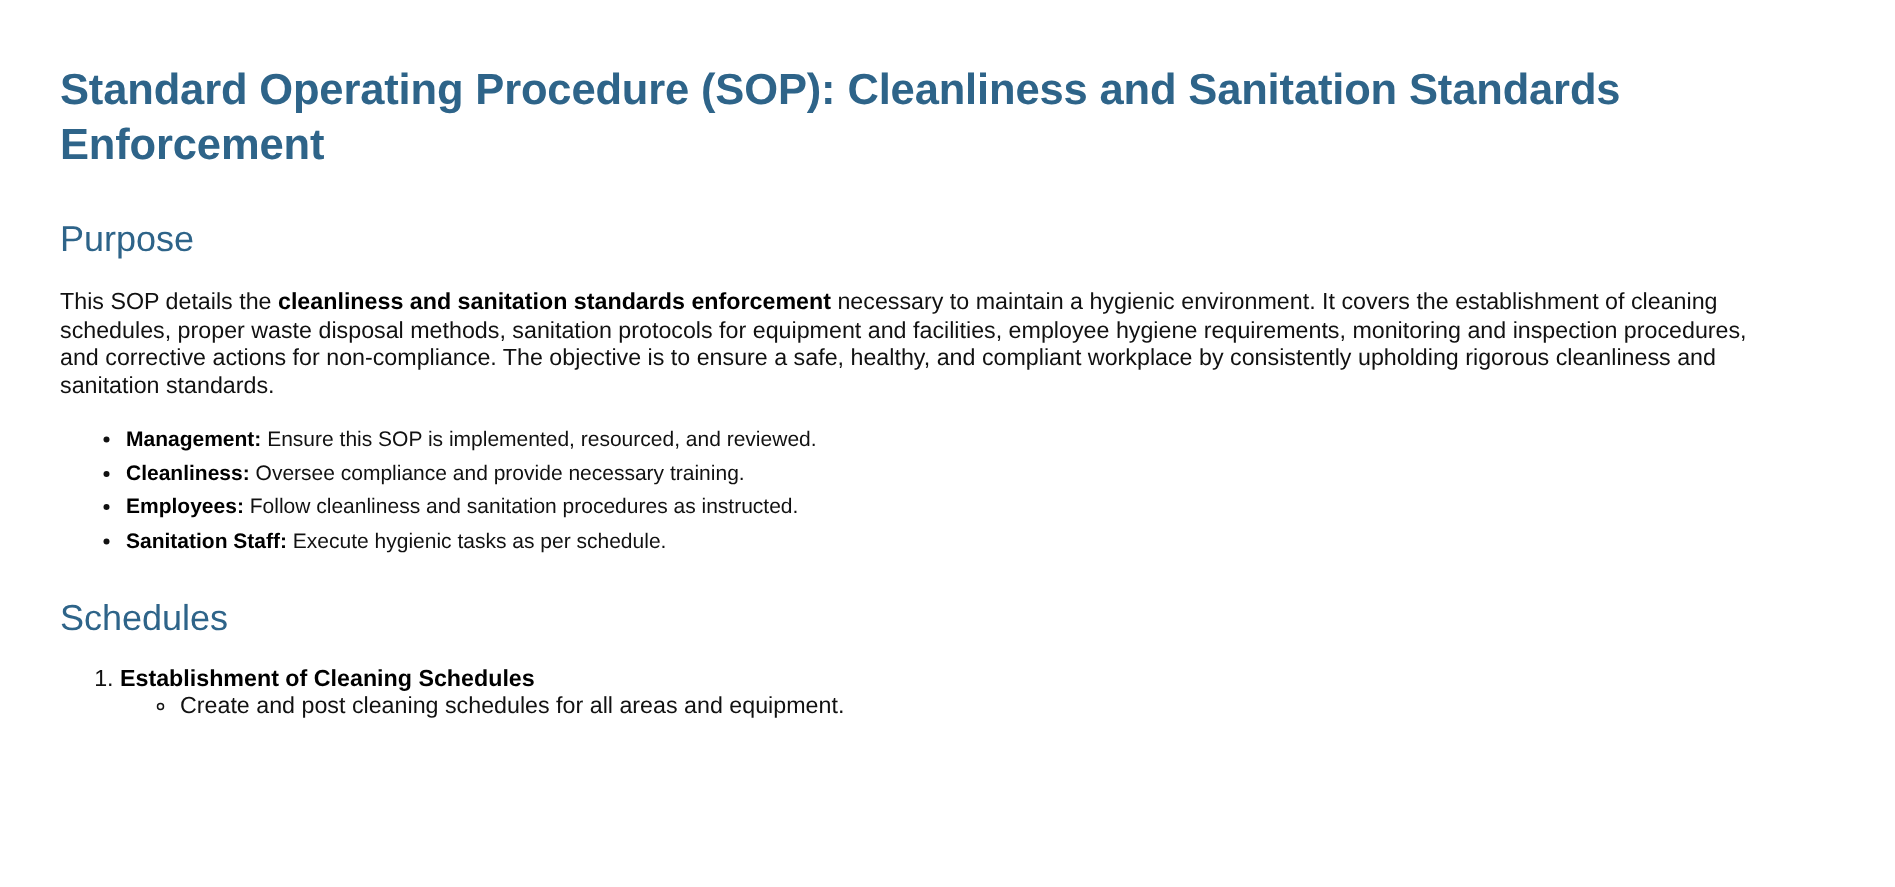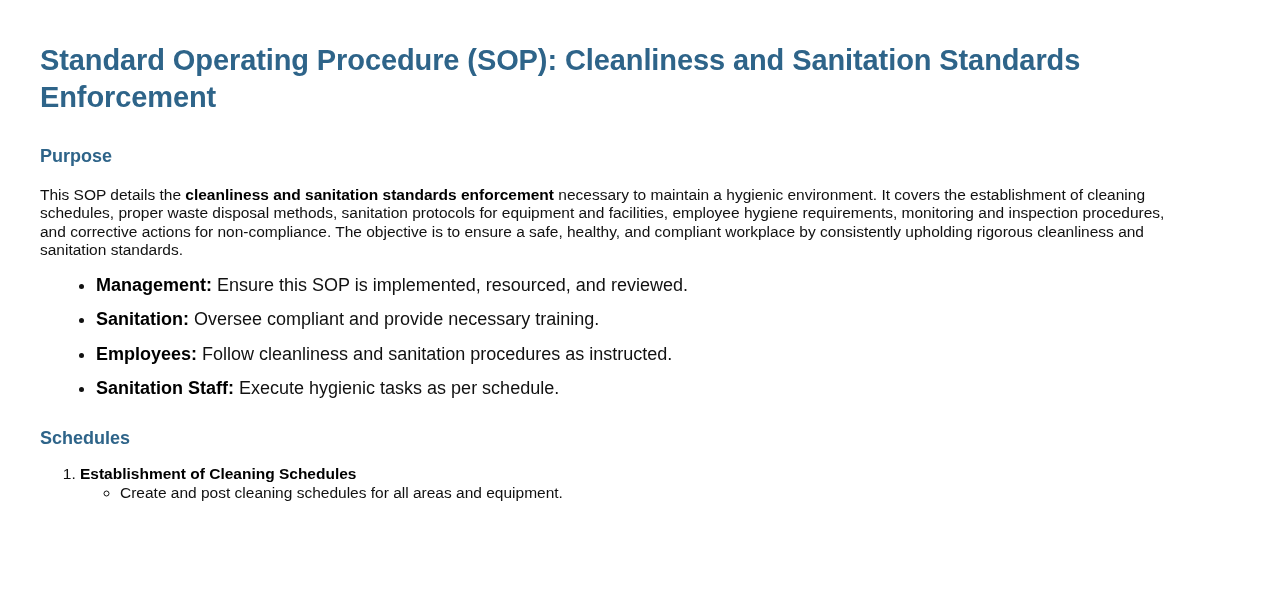--- a/index.html
+++ b/index.html
@@ -21,23 +21,23 @@
   }
   h1.doc-title {
     font-size: 29px;
     line-height: 1.28;
     font-weight: bold;
     color: #2e6489;
     margin: 16px 0 0 0;
     letter-spacing: -0.1px;
   }
   h2.section-heading {
-    font-size: 18px;
+    font-size: 24px;
     line-height: 1.2;
-    font-weight: bold;
+    font-weight: normal;
     color: #2e6489;
     margin: 30px 0 0 0;
   }
   p.body-text {
     font-size: 15.5px;
     line-height: 18.5px;
     margin: 18px 12px 0 0;
     color: #111111;
     text-align: left;
   }
@@ -45,23 +45,23 @@
   li b {
     font-weight: bold;
     color: #000000;
   }
   ul.resp-list {
     margin: 16px 0 0 0;
     padding-left: 40px;
     list-style-type: disc;
   }
   ul.resp-list li {
-    font-size: 18px;
+    font-size: 14px;
     line-height: 18.5px;
-    margin: 16px;
+    margin: 4px;
     color: #111111;
   }
   ol.proc-list {
     margin: 16px 0 0 0;
     padding-left: 40px;
     list-style-type: decimal;
   }
   ol.proc-list > li {
     font-size: 15.5px;
     line-height: 18.5px;
@@ -90,21 +90,21 @@
 <div class="page">
 
   <h1 class="doc-title">Standard Operating Procedure (SOP): Cleanliness and Sanitation Standards Enforcement</h1>
 
   <h2 class="section-heading">Purpose</h2>
   <p class="body-text"><span>This SOP details the </span><b>cleanliness and sanitation standards enforcement</b><span> necessary to maintain a hygienic environment. It covers the establishment of cleaning schedules, proper waste disposal methods, sanitation protocols for equipment and facilities, employee hygiene requirements, monitoring and inspection procedures, and corrective actions for non-compliance. The objective is to ensure a safe, healthy, and compliant workplace by consistently upholding rigorous cleanliness and sanitation standards.</span></p>
 
 
   <ul class="resp-list">
     <li><b>Management:</b><span> Ensure this SOP is implemented, resourced, and reviewed.</span></li>
-    <li><b>Sanitation:</b><span> Oversee compliant and provide necessary training.</span></li>
+    <li><b>Cleanliness:</b><span> Oversee compliance and provide necessary training.</span></li>
     <li><b>Employees:</b><span> Follow cleanliness and sanitation procedures as instructed.</span></li>
     <li><b>Sanitation Staff:</b><span> Execute hygienic tasks as per schedule.</span></li>
   </ul>
 
   <h2 class="section-heading">Schedules</h2>
   <ol class="proc-list">
     <li>
       <span class="step-title">Establishment of Cleaning Schedules</span>
       <ul class="sub-list">
         <li>Create and post cleaning schedules for all areas and equipment.</li>

